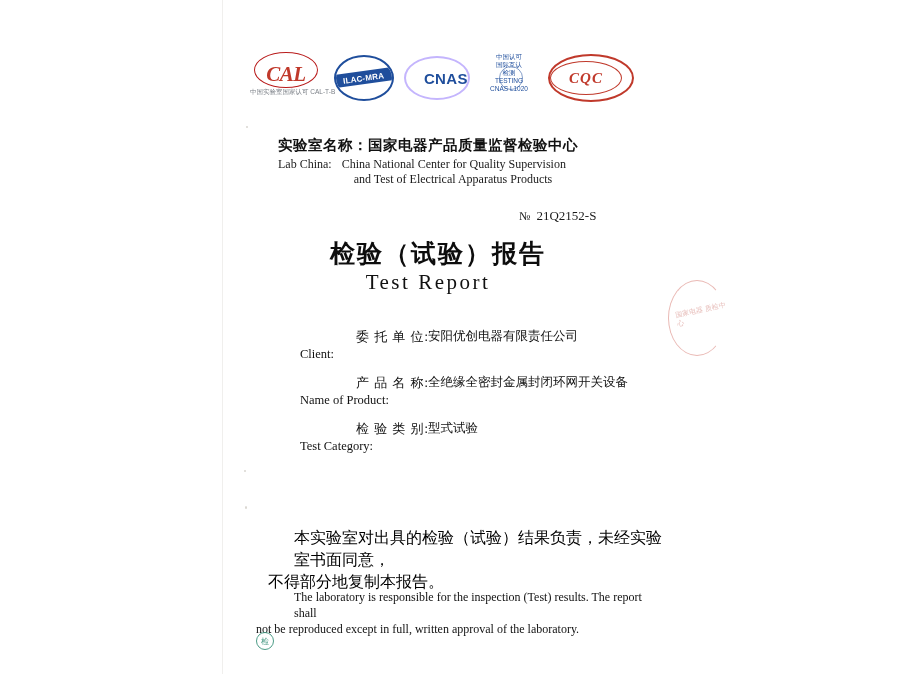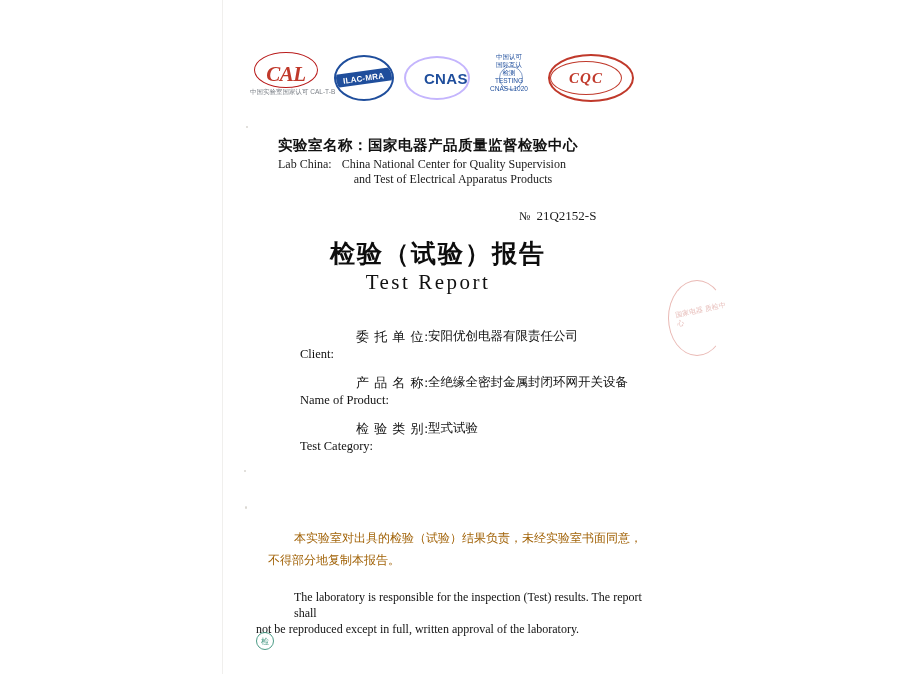--- a/index.html
+++ b/index.html
@@ -321,23 +321,23 @@
     font-family: "Liberation Serif", serif;
     font-size: 13.5px;
   }
 
   
   #notice-cn {
     position: absolute;
     left: 268px; top: 527px;
     width: 400px;
     font-family: Liberation Serif, serif;
-    font-size: 12px;
+    font-size: 16px;
     line-height: 22px;
-    color: #a16207;
+    color: #000000;
   }
   #notice-cn .indent { padding-left: 26px; }
 
   #notice-en {
     position: absolute;
     left: 256px; top: 572px;
     width: 400px;
     font-family: "Liberation Serif", serif;
     font-size: 12px;
     line-height: 16px;

